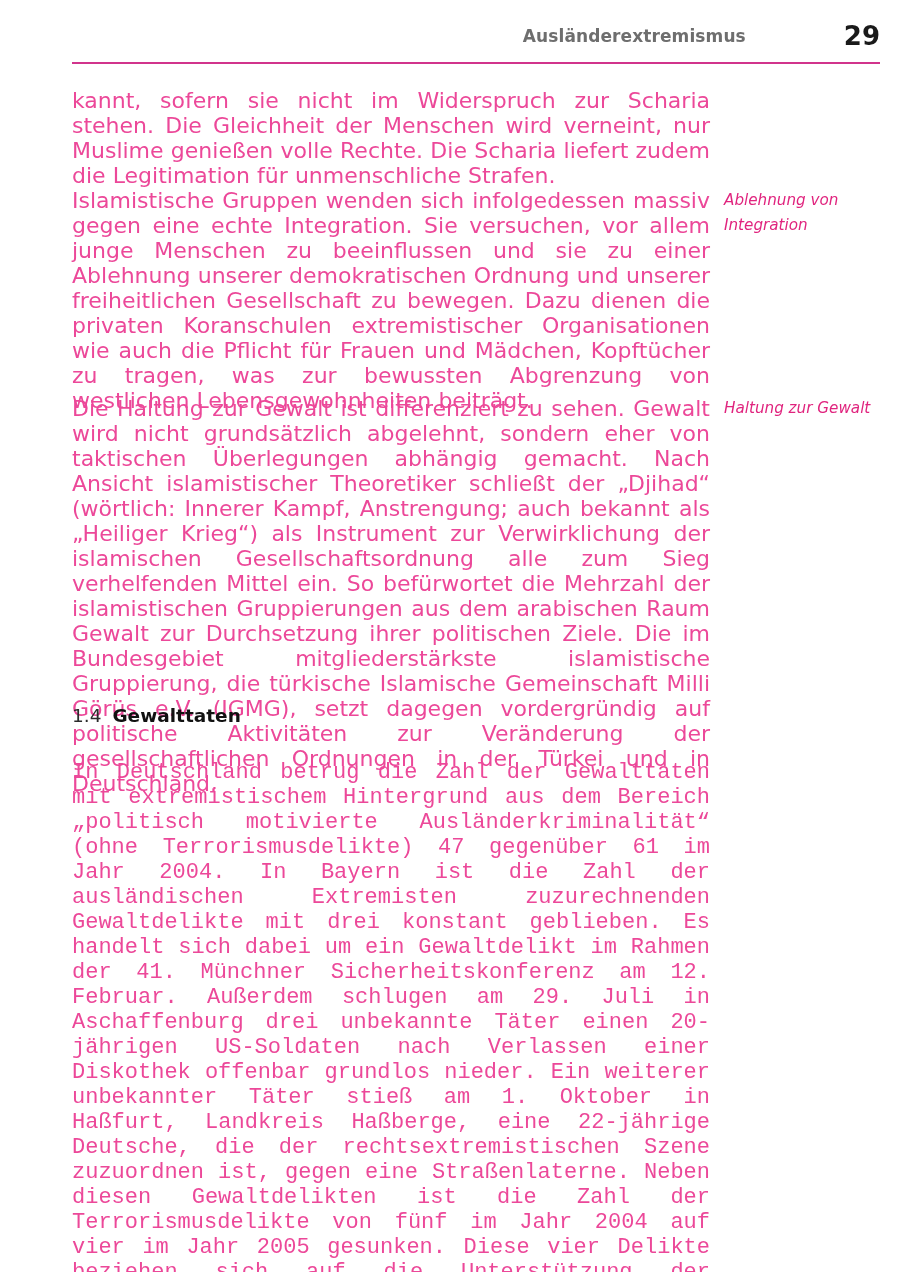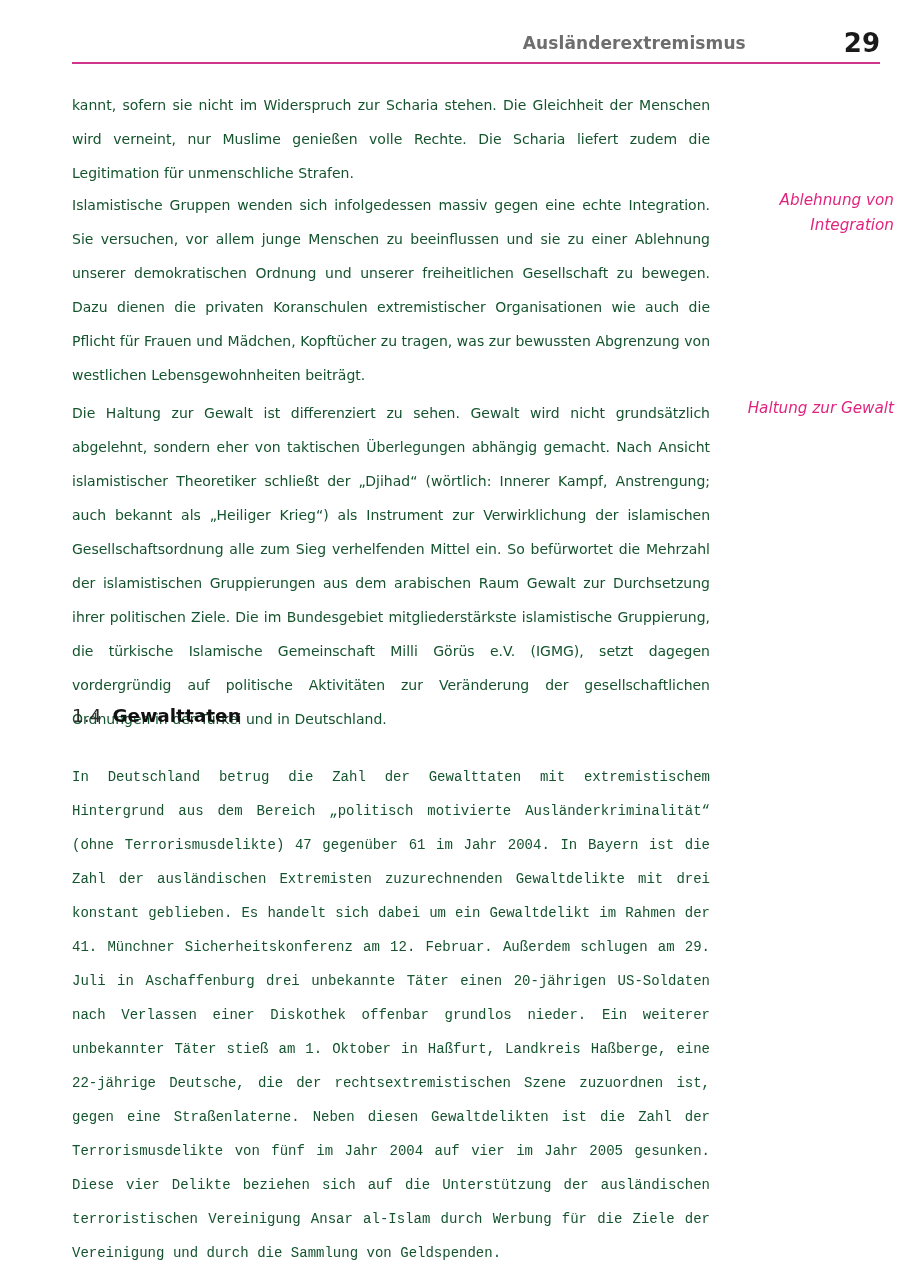--- a/index.html
+++ b/index.html
@@ -20,21 +20,21 @@
   }
 
   
   .page-header {
     position: absolute;
     left: 72px;
     top: 26px;
     width: 808px;
     height: 34px;
     display: flex;
-    align-items: center;
+    align-items: flex-start;
     justify-content: flex-end;
   }
   .header-title {
     font-size: 17px;
     font-weight: bold;
     color: #6e6e6e;
     letter-spacing: 0.1px;
     line-height: 20px;
   }
   .header-pageno {
@@ -70,40 +70,39 @@
 
   .body-col {
     position: absolute;
     left: 72px;
     top: 0;
     width: 638px;
   }
 
   p.para {
     margin: 0 0 0 0;
-    font-size: 14px;
-    line-height: 34px;
-    color: #14532d;
+    font-size: 22px;
+    line-height: 25px;
+    color: #ec4899;
     text-align: justify;
     text-justify: inter-word;
     -webkit-hyphens: none;
     hyphens: none;
     word-spacing: 0.1px;
   }
 
   .margin-note {
     position: absolute;
     left: 724px;
     top: 0;
     width: 170px;
     font-size: 15.2px;
     line-height: 25px;
     font-style: italic;
     color: #e0247e;
-    text-align: right;
   }
 
   
   .section-heading {
     position: absolute;
     left: 72px;
     width: 638px;
     font-size: 18.5px;
     line-height: 24px;
     color: #1a1a1a;

